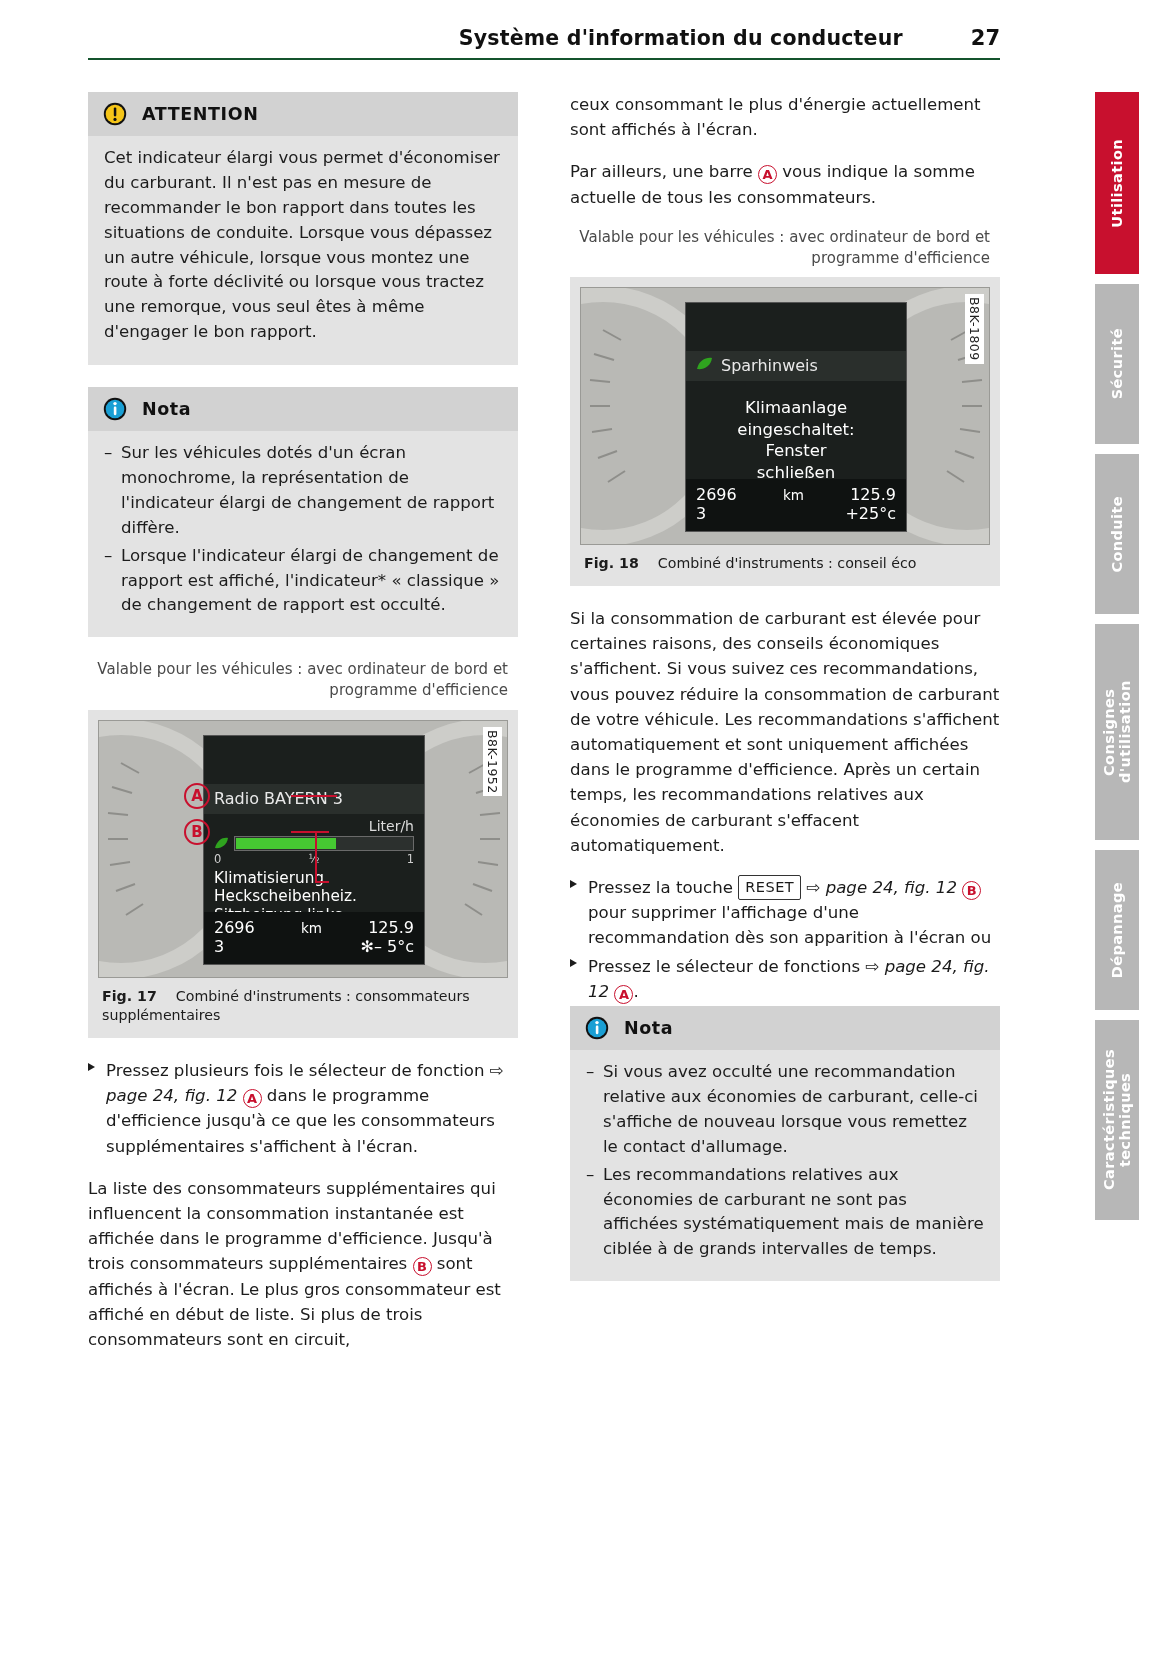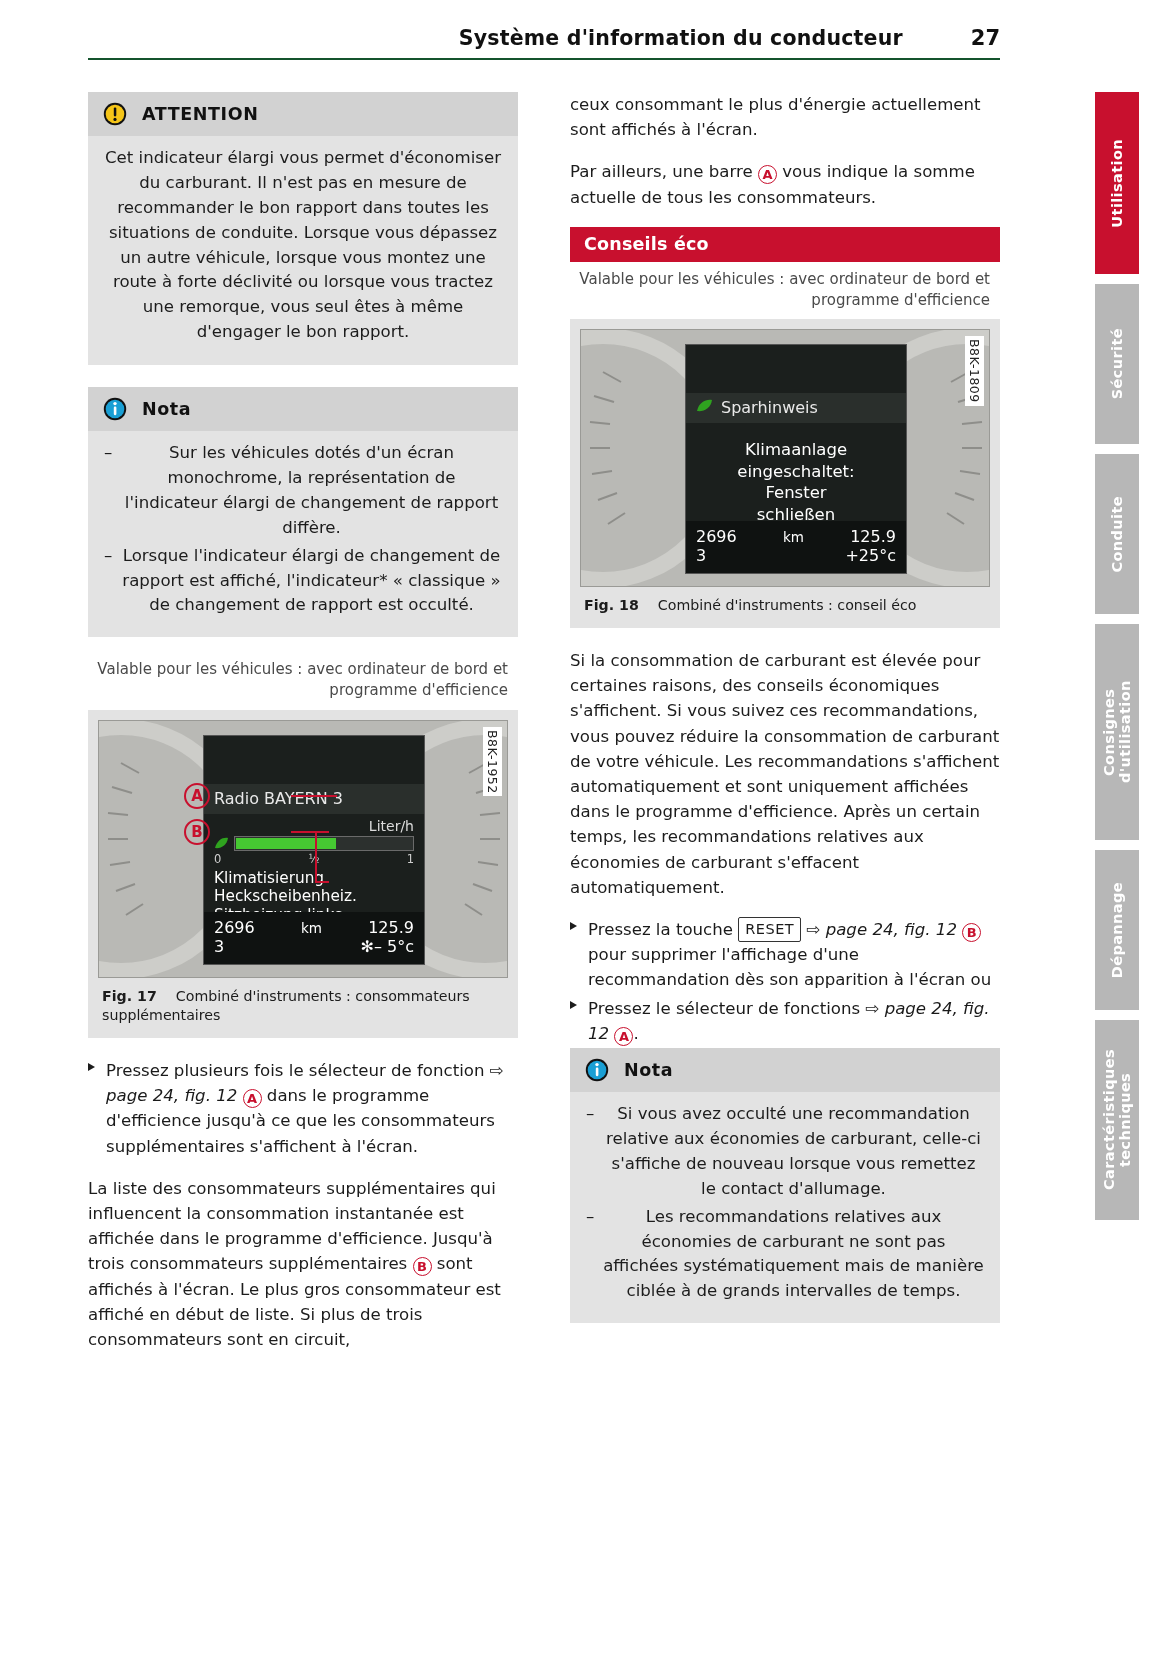--- a/index.html
+++ b/index.html
@@ -32,21 +32,21 @@
   }
   .header-page {
     font-size: 21px; font-weight: bold; margin-left: 68px; color:#111;
   }
 
   
   .col-left { position: absolute; left: 88px; top: 92px; width: 430px; }
   .col-right { position: absolute; left: 570px; top: 92px; width: 430px; }
 
   
-  .notebox { background: #e3e3e3; width: 430px; margin-bottom: 22px; text-align: center; }
+  .notebox { background: #e3e3e3; width: 430px; margin-bottom: 22px; }
   .notebox-head {
     display: flex; align-items: center;
     background: #d2d2d2;
     padding: 9px 14px 9px 14px;
   }
   .notebox-head .icon { margin-right: 14px; line-height: 0; }
   .notebox-title {
     font-size: 17.5px; font-weight: bold; letter-spacing: 0.6px; color: #111;
   }
   .notebox-body {
@@ -347,21 +347,20 @@
   </div>
 
   <div class="col-right">
 
     <p class="body-p">ceux consommant le plus d'énergie actuellement sont affichés à l'écran.</p>
 
     <p class="body-p">
       Par ailleurs, une barre <span class="circ">A</span> vous indique la somme actuelle de tous les consommateurs.
     </p>
 
-    <div class="sec-head">Conseils éco</div>
     <div class="sec-sub">Valable pour les véhicules : avec ordinateur de bord et programme d'efficience</div>
 
     <div class="figwrap">
       <div class="fig-img">
         <div class="dial dial-l"></div>
         <div class="dial dial-r"></div>
         <svg class="ticks" width="410" height="256">
           <g stroke="#8e8e8a" stroke-width="2">
             <line x1="22" y1="42" x2="40" y2="52"></line>
               <line x1="13" y1="66" x2="33" y2="72"></line>

